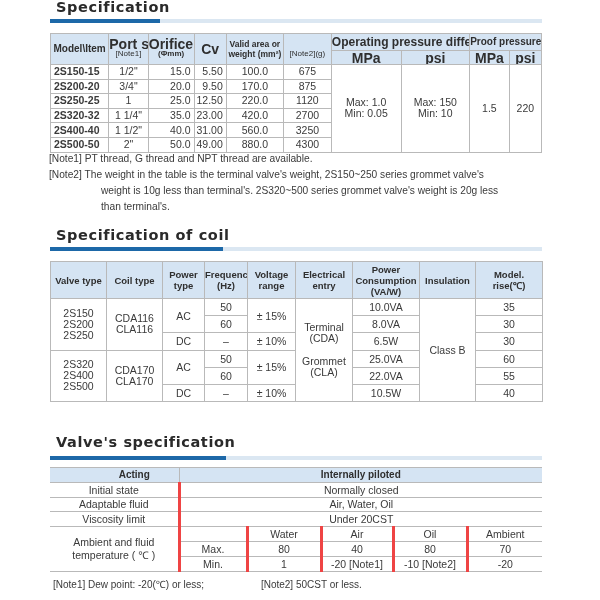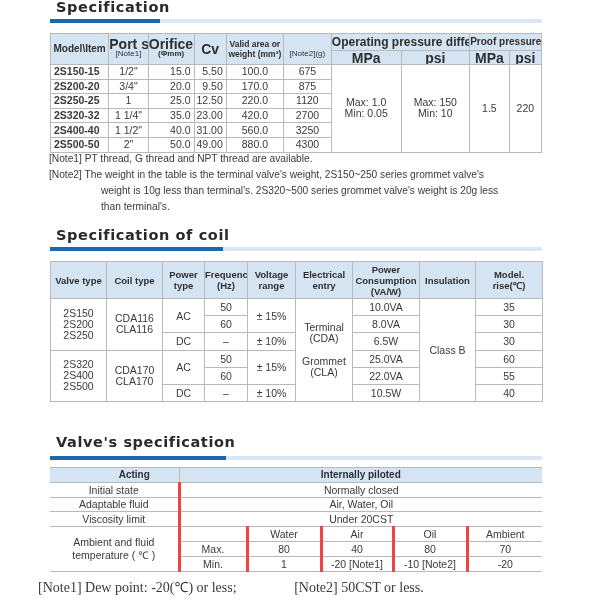--- a/index.html
+++ b/index.html
@@ -48,21 +48,21 @@
   
   #t3 { left: 50px; top: 467px; width: 492px; font-size: 10.5px; }
   #t3 td, #t3 th { height: 14.8px; line-height: 12px; }
   #t3 th { font-size: 10px; font-weight: bold; }
   #t3 td { border-left: none; border-right: none; }
   #t3 td.vb { border-right: 3px solid #ef4444; }
   #t3 th { border-left: none; border-right: none; }
   #t3 th.vb { border-right: 1px solid #b9b9b9; padding-left: 40px; }
   #t3 td.multi { line-height: 13px; }
 
-  .foot { position: absolute; left: 38px; top: 577px; font-size: 14px; color: #3a3a3a; font-family: Liberation Serif, serif; }
+  .foot { position: absolute; left: 53px; top: 577px; font-size: 10px; color: #3a3a3a; }
   .foot span { display: inline-block; }
   .foot .n2 { margin-left: 54px; }
 </style>
 </head>
 <body>
 
 <div class="section-title" style="top:-1px;">Specification</div>
 <div class="accent" style="top:19px;">
     <div class="dark"></div>
   </div>

